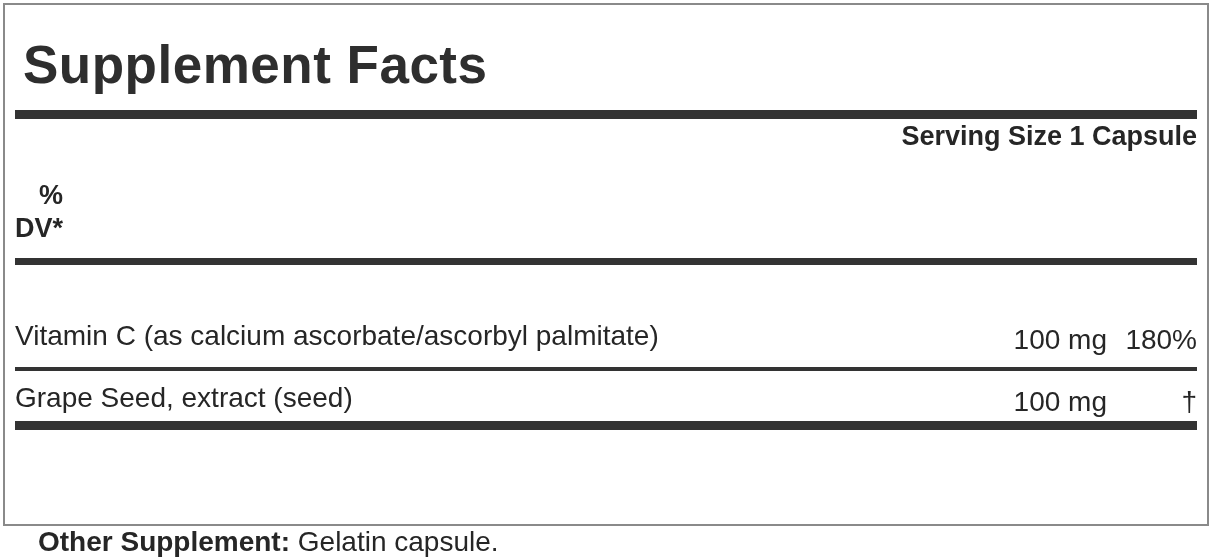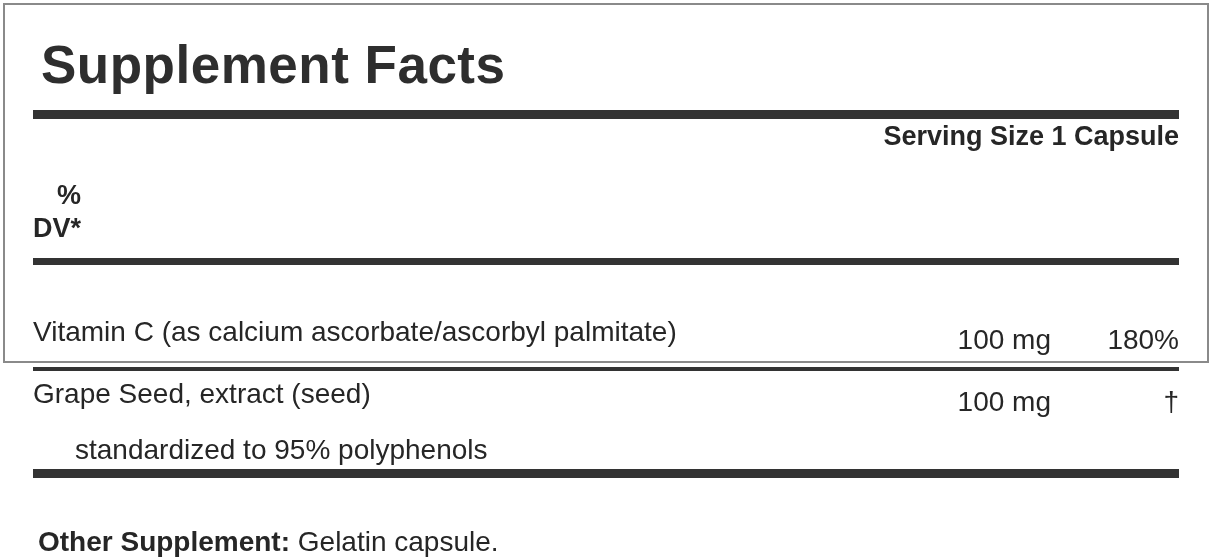--- a/index.html
+++ b/index.html
@@ -6,24 +6,24 @@
   html, body {
     width: 1214px; height: 557px;
     background: #ffffff;
     font-family: "Liberation Sans", sans-serif;
     color: #262626;
     overflow: hidden;
   }
   .panel {
     position: absolute;
     left: 3px; top: 3px;
-    width: 1206px; height: 360px;
+    width: 1206px; height: 523px;
     border: 2px solid #8a8a8a;
     background: #ffffff;
-    padding: 0 28px;
+    padding: 0 10px;
   }
   .title {
     margin: 32px 0 0 8px;
     font-size: 53px;
     font-weight: bold;
     line-height: 1.05;
     letter-spacing: 0.5px;
     color: #2e2e2e;
   }
   .bar { background: #333333; width: 100%; }
@@ -47,22 +47,21 @@
   .aps-label { font-size: 27px; font-weight: bold; }
   .dv-header {
     text-align: right;
     font-size: 27px;
     font-weight: bold;
     line-height: 1.22;
   }
   .bar-header { margin-top: 13px; }
   .nutrient-row {
     display: flex;
-    align-items: flex-start;
-    gap: 38px;
+    align-items: center;
   }
   .row-vitc { margin-top: 51px; }
   .row-grape { margin-top: 7px; }
   .cell-name { flex: 1 1 auto; font-size: 28px; line-height: 1.12; }
   .cell-amount {
     flex: 0 0 122px;
     text-align: right;
     font-size: 28px;
     margin-top: 8px;
   }
@@ -119,21 +118,20 @@
   </div>
 
   <div class="bar bar-thin divider-vitc"></div>
 
   <div class="nutrient-row row-grape">
     <span class="cell-name">Grape Seed, extract (seed)</span>
     <span class="cell-amount">100 mg</span>
     <span class="cell-dv">†</span>
   </div>
 
-  <div class="sub-line">standardized to 95% polyphenols</div>
 
   <div class="bar bar-thick bar-footnote"></div>
 
 
 </div>
 
 <div class="other-ingredients">
   <span class="oi-label">Other Supplement:</span><span> Gelatin capsule.</span>
 </div>
 

